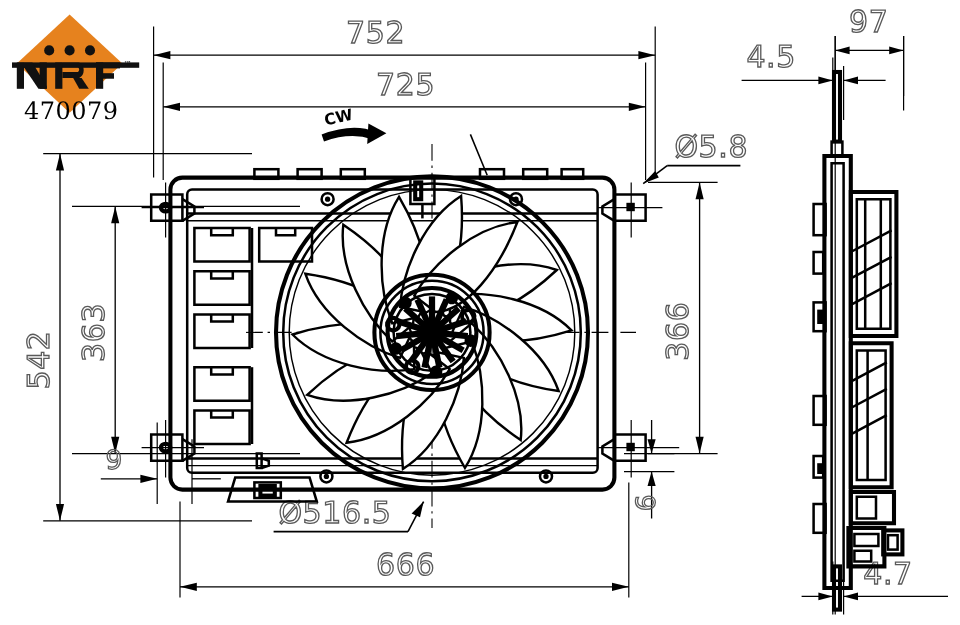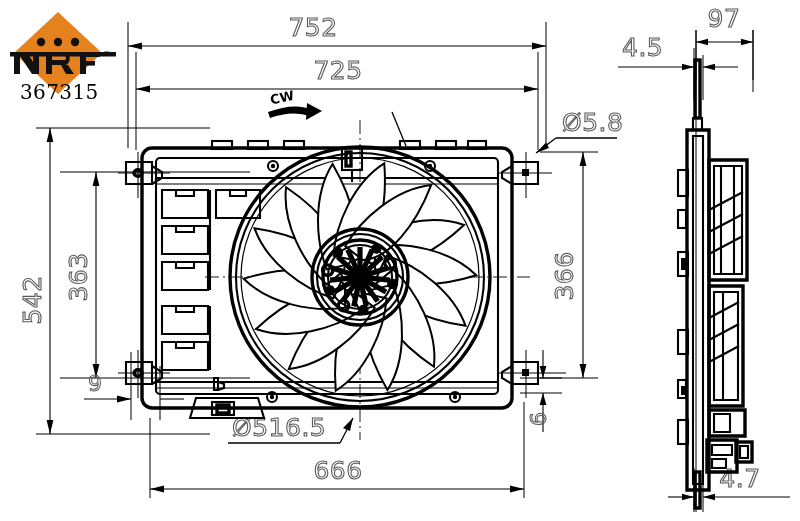--- a/index.html
+++ b/index.html
@@ -86,21 +86,21 @@
         <rect x="38" y="46" width="6" height="22" fill="#111"></rect>
         <path d="M44 46 h14 a7.5 7.5 0 0 1 0 13 h-14 v-5 h13 a2.8 2.8 0 0 0 0-4 h-13 z" fill="#111"></path>
         <polygon points="53,59 60,59 66,68 58,68" fill="#111"></polygon>
 
         <rect x="72" y="46" width="6" height="22" fill="#111"></rect>
         <rect x="72" y="46" width="20" height="5" fill="#111"></rect>
         <rect x="72" y="55" width="15" height="4.6" fill="#111"></rect>
         <text x="95" y="50" font-family="'DejaVu Sans',sans-serif" font-size="7" fill="#111">™</text>
       </g>
     </svg>
-    <div style="position:absolute;left:12px;top:74px;" class="partnum">367315</div>
+    <div style="position:absolute;left:12px;top:74px;" class="partnum">470079</div>
   </div>
 
   <svg width="800" height="521" viewBox="0 0 800 521">
 
     <g>
       <line class="extline" x1="128" y1="22" x2="128" y2="148"></line>
       <line class="extline" x1="546" y1="22" x2="546" y2="148"></line>
       <line class="dimline" x1="128" y1="46" x2="546" y2="46"></line>
       <polygon class="solidblk" points="128,46 142,42.6 142,49.4"></polygon>
       <polygon class="solidblk" points="546,46 532,42.6 532,49.4"></polygon>

